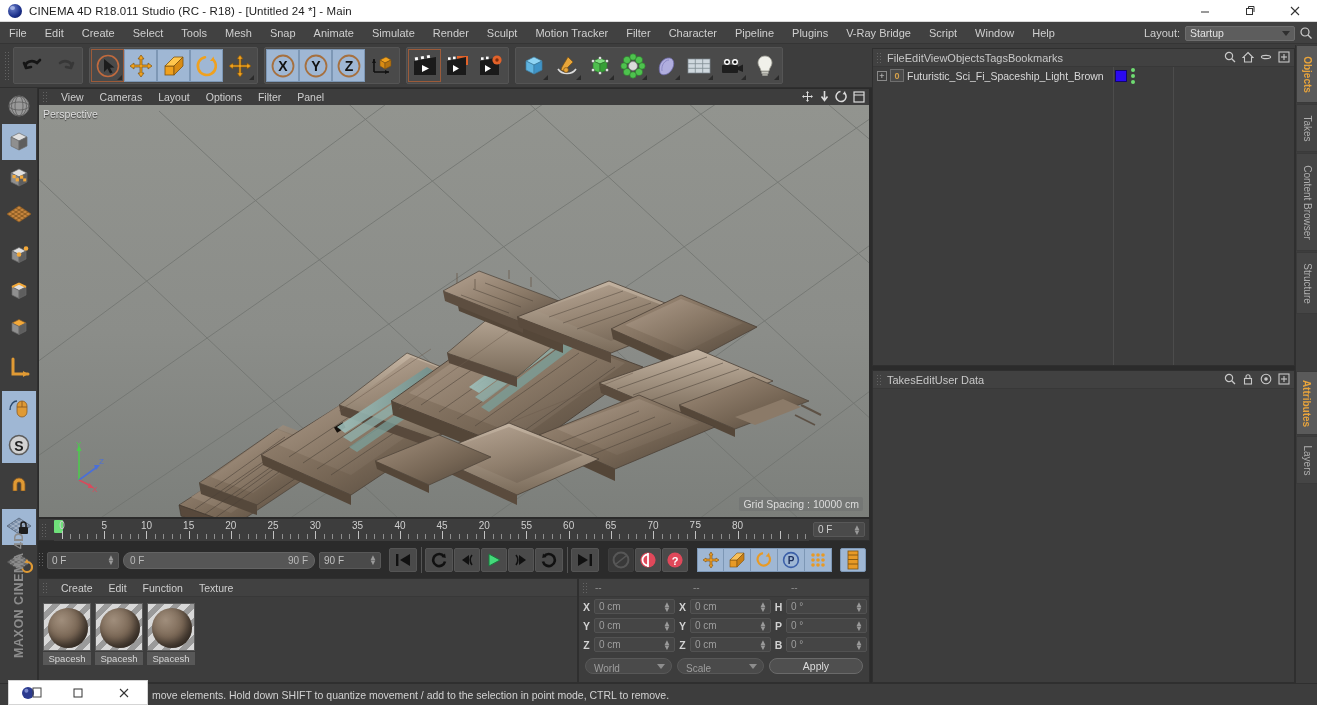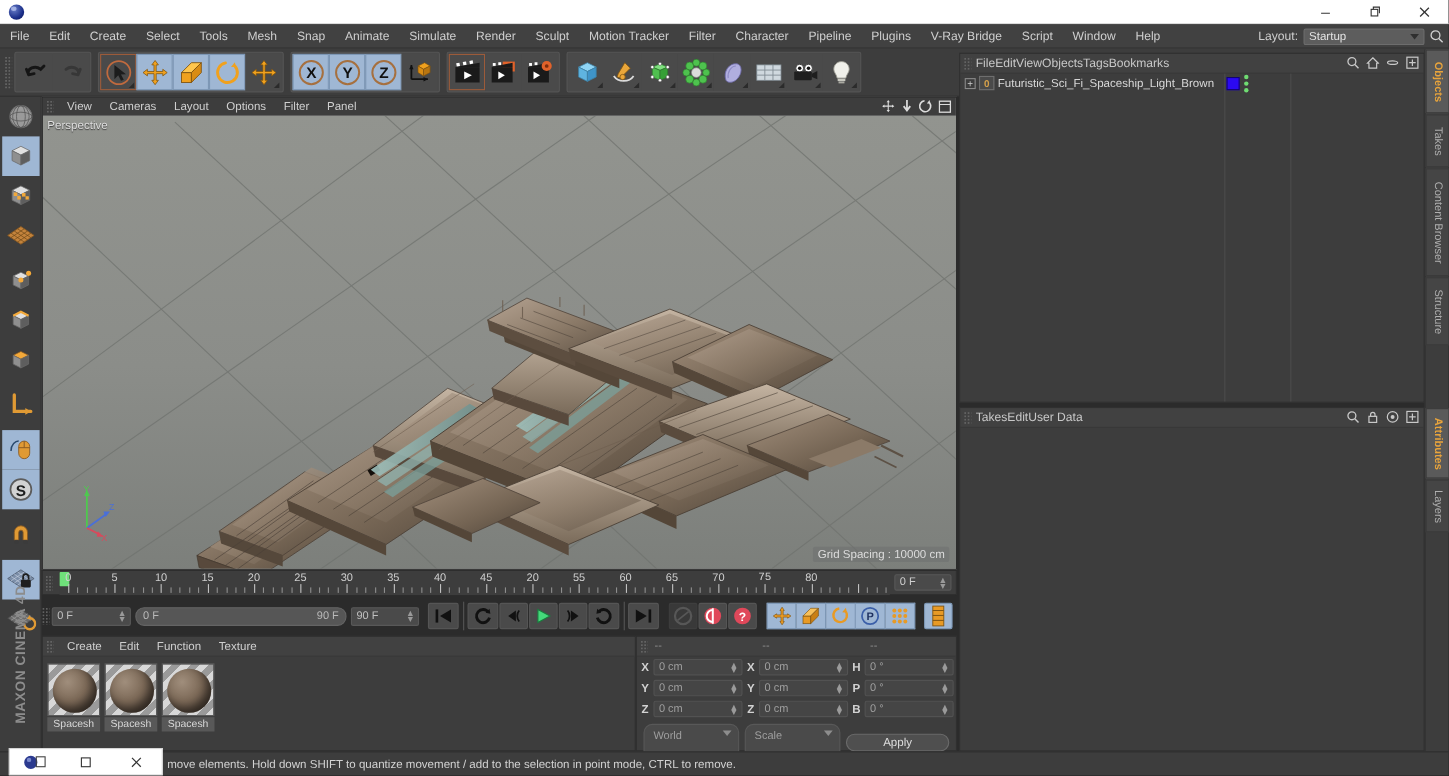--- a/index.html
+++ b/index.html
@@ -140,21 +140,21 @@
   .coordmgr{
     position:absolute;left:578px;top:578px;width:292px;height:105px;background:#3d3d3d;border:1px solid #2f2f2f;
   }
   .co-dash{font-size:10px;color:#8e8e8e;}
   .corow{display:flex;align-items:center;height:19px;padding:0 2px;gap:2px;}
   .colbl{width:11px;text-align:center;font-size:10.5px;color:#d2d2d2;font-weight:bold;}
   .cofield{flex:1;height:15px;background:#454545;border:1px solid #525252;border-radius:2px;
      display:flex;align-items:center;padding-left:4px;font-size:10px;color:#9e9e9e;position:relative;}
   .cobottom{display:flex;align-items:center;gap:5px;padding:4px 6px 0 6px;}
   .codrop{flex:1;height:16px;background:#4a4a4a;border:1px solid #585858;border-radius:8px;
-     display:flex;align-items:flex-end;padding:16px 8px;font-size:10px;color:#9e9e9e;position:relative;}
+     display:flex;align-items:flex-start;padding:4px 8px;font-size:10px;color:#9e9e9e;position:relative;}
   .codrop .caret{position:absolute;right:6px;top:5px;border-left:4px solid transparent;border-right:4px solid transparent;border-top:5px solid #8d8d8d;}
   .applybtn{width:94px;height:16px;background:#4f4f4f;border:1px solid #6a6a6a;border-radius:8px;
      display:flex;align-items:center;justify-content:center;font-size:10.5px;color:#dcdcdc;}
 
   
   .objmgr{position:absolute;left:872px;top:48px;width:423px;height:318px;background:#3d3d3d;border:1px solid #2f2f2f;}
   .attrmgr{position:absolute;left:872px;top:370px;width:423px;height:313px;background:#3d3d3d;border:1px solid #2f2f2f;}
   .om-head{height:18px;background:#414141;display:flex;align-items:center;position:relative;border-bottom:1px solid #383838;}
   .om-icons{position:absolute;right:4px;top:2px;display:flex;gap:6px;align-items:center;}
   .om-body{position:absolute;top:18px;left:0;right:0;bottom:0;background:#3d3d3d;}
@@ -186,20 +186,21 @@
     border:1px solid #d5d5d5;}
   .tbo-btn{width:46px;height:25px;display:flex;align-items:center;justify-content:center;color:#333;}
 
   .tsep{width:1px;height:26px;background:#555;margin:0 3px;}
 </style>
 </head>
 <body>
 
 <div class="titlebar">
   <div class="tb-icon"></div>
+  <div class="tb-title">CINEMA 4D R18.011 Studio (RC - R18) - [Untitled 24 *] - Main</div>
   <div class="win-btns">
     <div class="win-btn">
       <svg width="12" height="12" viewBox="0 0 12 12">
           <line x1="2" y1="7" x2="10" y2="7" stroke="#333" stroke-width="1"></line>
         </svg>
     </div>
     <div class="win-btn">
       <svg width="12" height="12" viewBox="0 0 12 12">
           <rect x="2.5" y="3.5" width="6" height="6" fill="none" stroke="#333" stroke-width="1"></rect>
           <polyline points="4.5,3.5 4.5,1.5 10,1.5 10,7" fill="none" stroke="#333" stroke-width="1"></polyline>

